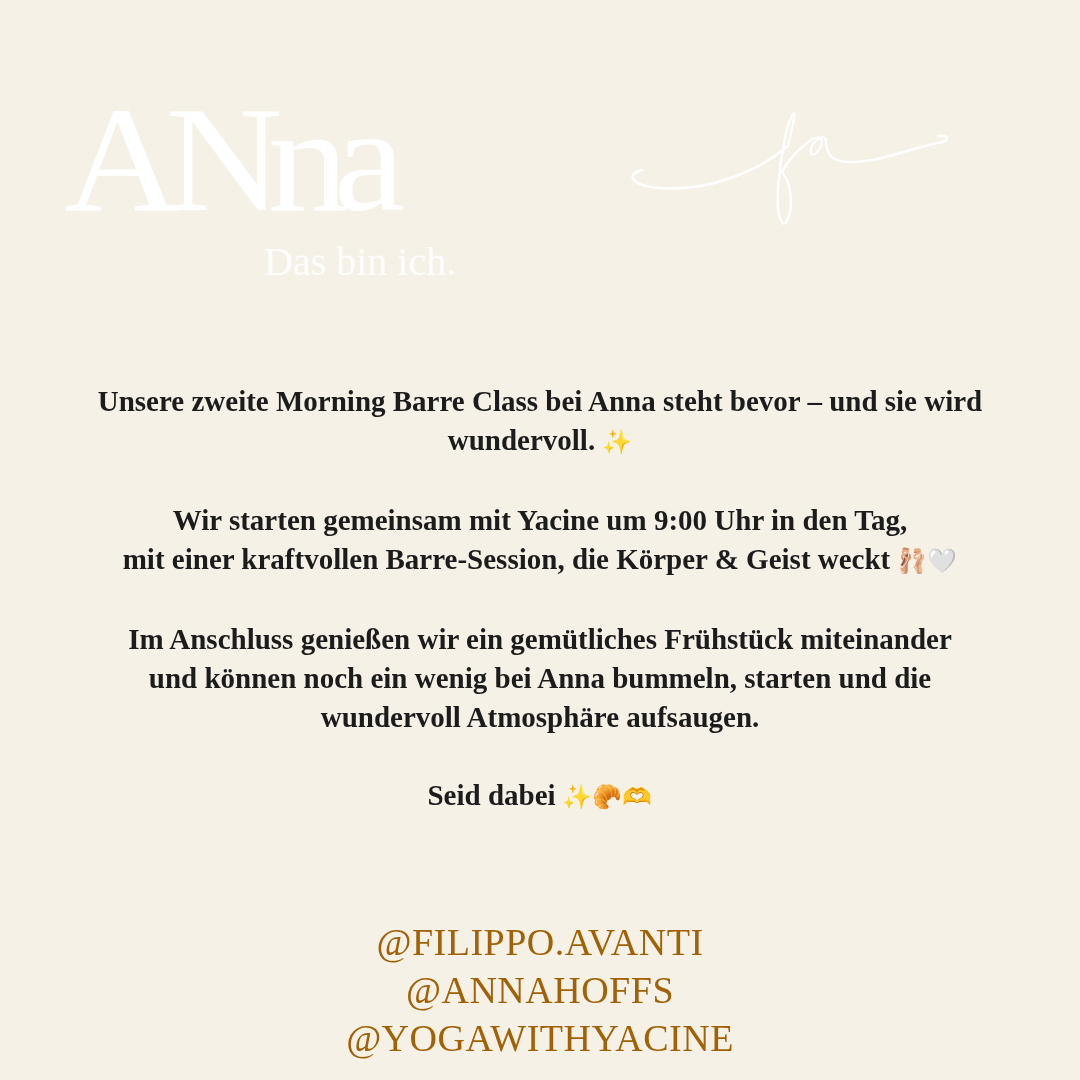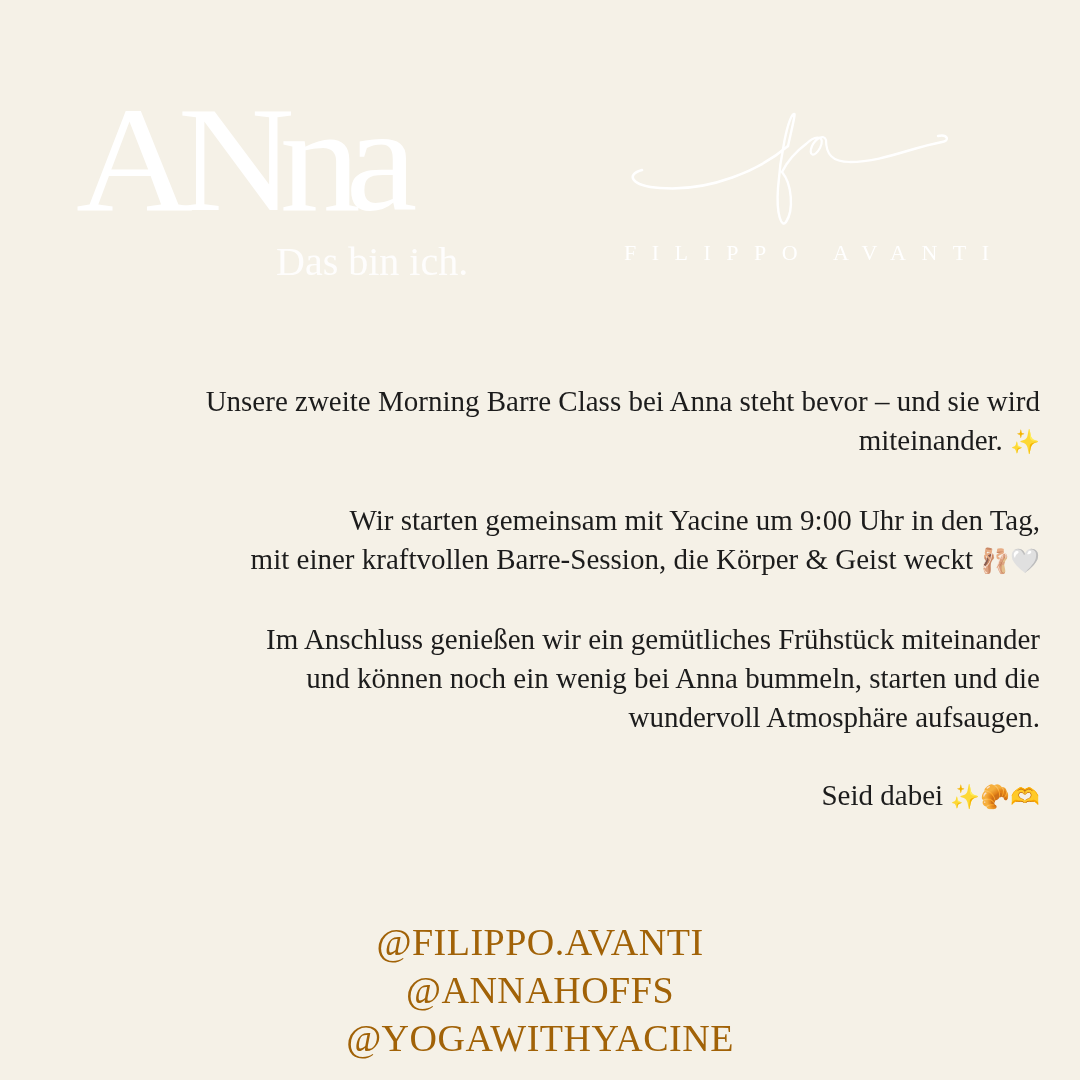--- a/index.html
+++ b/index.html
@@ -11,21 +11,21 @@
       height: 1080px;
       background: #f5f1e7;
       position: relative;
       overflow: hidden;
       font-family: "Liberation Serif", "DejaVu Serif", serif;
       color: #1a1a1a;
     }
     
     .logo-anna {
       position: absolute;
-      left: 76px;
+      left: 64px;
       top: 112px;
       width: 440px;
       height: 180px;
     }
     .anna-word {
       position: absolute;
       left: 0;
       top: -28px;
       font-family: "Liberation Serif", "DejaVu Serif", serif;
       font-size: 150px;
@@ -71,25 +71,26 @@
       color: #ffffff;
       white-space: nowrap;
     }
 
     
     .content {
       position: absolute;
       left: 40px;
       top: 382px;
       width: 1000px;
-      text-align: right;
+      text-align: center;
       font-family: "Liberation Serif", "DejaVu Serif", serif;
       font-size: 29px;
       line-height: 39px;
       color: #1c1c1c;
+      font-weight: bold;
     }
     .para {
       margin: 0 0 39px 0;
     }
     .line {
       display: block;
       white-space: nowrap;
     }
     .emoji {
       font-size: 24px;
@@ -128,27 +129,26 @@
   <svg width="330" height="140" viewBox="0 0 330 140" fill="none" stroke="#ffffff" stroke-linecap="round" stroke-linejoin="round">
 
     <path d="M22 72 C 6 76, 10 88, 40 90 C 90 94, 140 72, 168 48" stroke-width="2.6"></path>
 
     <path d="M168 48 C 172 30, 176 14, 174 16 C 168 18, 160 60, 158 90 C 156 118, 162 130, 166 124 C 174 112, 172 86, 162 74 C 168 62, 178 52, 186 46" stroke-width="2.4"></path>
 
     <path d="M186 46 C 196 36, 206 38, 200 50 C 194 60, 188 58, 192 48 C 196 40, 204 36, 206 42 C 206 56, 212 64, 230 64" stroke-width="2.2"></path>
 
     <path d="M230 64 C 262 64, 290 50, 322 44 C 330 43, 328 36, 318 38" stroke-width="2.4"></path>
   </svg>
-  <div class="fa-wordmark">FILIPPO AVANTI</div>
 </div>
 
 <div class="content">
   <p class="para">
     <span class="line"><span>Unsere zweite Morning Barre Class bei Anna steht bevor – und sie wird</span></span>
-    <span class="line"><span>miteinander. </span><span class="emoji sparkle">✨</span></span>
+    <span class="line"><span>wundervoll. </span><span class="emoji sparkle">✨</span></span>
   </p>
   <p class="para">
     <span class="line"><span>Wir starten gemeinsam mit Yacine um 9:00 Uhr in den Tag,</span></span>
     <span class="line"><span>mit einer kraftvollen Barre-Session, die Körper &amp; Geist weckt </span><span class="emoji shoes">🩰🤍</span></span>
   </p>
   <p class="para">
     <span class="line"><span>Im Anschluss genießen wir ein gemütliches Frühstück miteinander</span></span>
     <span class="line"><span>und können noch ein wenig bei Anna bummeln, starten und die</span></span>
     <span class="line"><span>wundervoll Atmosphäre aufsaugen.</span></span>
   </p>

